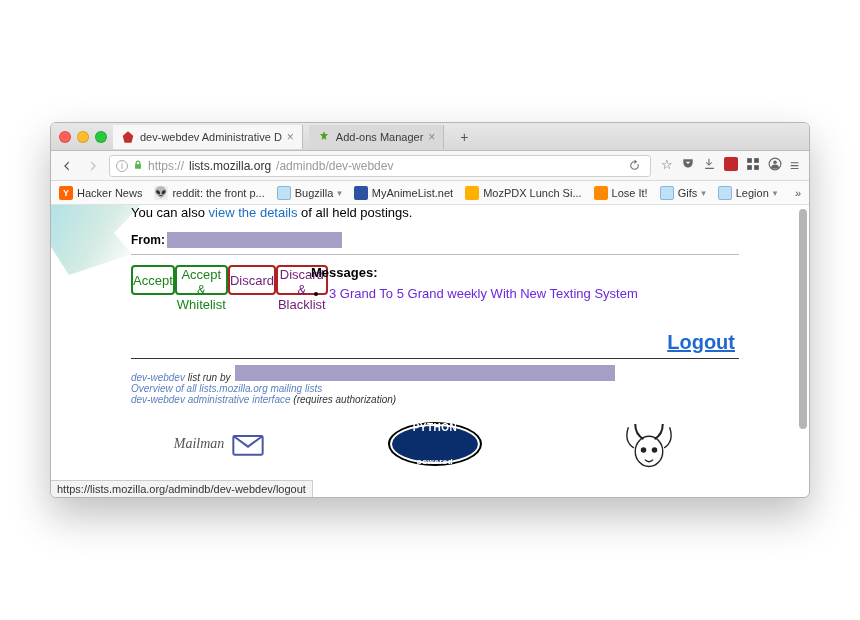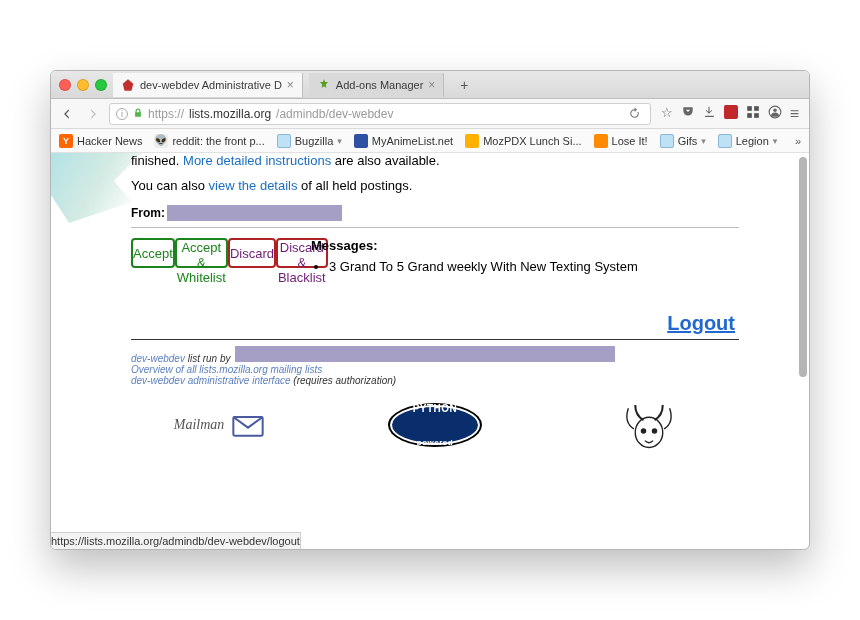--- a/index.html
+++ b/index.html
@@ -6,21 +6,21 @@
     body {
       font-family: -apple-system, BlinkMacSystemFont, "Segoe UI", sans-serif;
       background: #fff;
       display: flex;
       align-items: center;
       justify-content: center;
       min-height: 620px;
     }
     .window {
       width: 760px;
-      height: 480px;
+      height: 376px;
       border: 1px solid #b5b5b5;
       border-radius: 6px;
       box-shadow: 0 18px 40px rgba(0,0,0,0.25);
       background: #fff;
       display: flex;
       flex-direction: column;
       overflow: hidden;
       position: relative;
     }
     
@@ -141,26 +141,26 @@
       border-radius:4px;
       background:#fff;
       height:30px;
       font-size:13px;
       cursor:pointer;
     }
     .action-btn.green{ border-color:#1c841c; color:#1c841c;}
     .action-btn.red{ border-color:#b02222; color:#701a75;}
     .msgs h3{font-size:13px; margin-bottom:6px;}
     .msgs ul{ list-style:disc; padding-left:18px;}
-    .msgs li a{ color:#000000; text-decoration:none;}
+    .msgs li a{ color:#6d28d9; text-decoration:none;}
     .logout{
       text-align:right;
       border-bottom:1px solid #333;
       padding:6px 4px 4px;
-      margin-top:32px;
+      margin-top:24px;
     }
     .logout a{ color:#2169d1; font-weight:bold; font-size:20px; text-decoration:underline;}
     .footlinks{font-style:italic; color:#333; margin-top:6px; font-size:10px;}
     .footlinks a{color:#5a7fbf; font-style:italic; text-decoration:none;}
     .logos{ display:flex; justify-content:space-between; padding:14px 40px 0;}
     .logo-box{ width:100px; height:50px; display:flex; align-items:center; justify-content:center;}
     
     .mailman{font-family:cursive; font-size:14px; color:#555; display:flex; align-items:center; gap:4px;}
     .mailman svg{width:40px; height:30px;}
     
@@ -171,21 +171,21 @@
     .scrollbar{ position:absolute; right:2px; top:4px; bottom:30px; width:8px; background:transparent;}
     .thumb{position:absolute; right:0; width:8px; background:#b5b5b5; border-radius:4px; top:0; height:220px;}
     
     .status{
       position:absolute;
       bottom:0; left:0;
       font-size:11px;
       background:#f3f3f3;
       border:1px solid #ccc;
       border-left:none; border-bottom:none;
-      padding:2px 0;
+      padding:2px 6px;
       color:#333;
     }
   </style>
 </head>
 <body>
 
 <div class="window">
 
   <div class="titlebar">
     <div class="traffic red"></div>
@@ -308,24 +308,20 @@
         <span>Legion</span>
         <span class="caret">▾</span>
       </div>
     <span class="overflow">»</span>
   </div>
 
   <div class="content-wrap">
     <div class="content">
       <div class="splash"></div>
       <div class="inner">
-        <div class="line">
-          <span>finished.</span>
-          <a href="#" class="link">More detailed instructions</a><span> are also available.</span>
-        </div>
         <div class="line">
           <span>You can also </span><a href="#" class="link">view the details</a><span> of all held postings.</span>
         </div>
 
         <div class="from-row">
           <b>From:</b>
           <span class="redact lg"></span>
         </div>
 
         <div class="columns">

